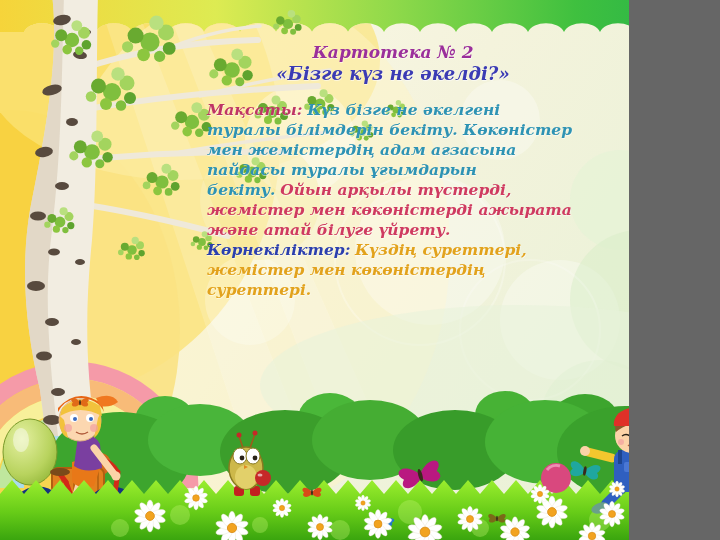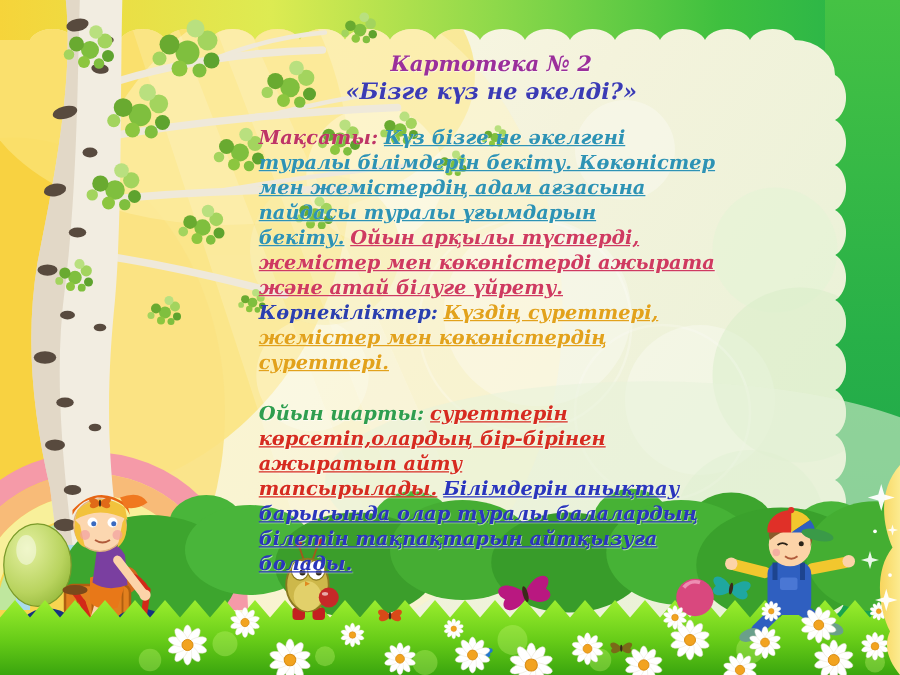--- a/index.html
+++ b/index.html
@@ -1,34 +1,34 @@
 <!DOCTYPE html>
 <html style="--c-title_purple: #9b2f9b; --c-subtitle_blue: #3b3bb4; --c-goal_label: #bf3565; --c-body_teal: #2e93b4; --c-body_crimson: #cf3a60; --c-visuals_label: #2b3fae; --c-body_orange: #e2a21c; --c-game_label: #2f9e4f; --c-body_red: #d62b20; --c-body_blue: #2a35bd; --c-frame_green: #2eb93c; --c-frame_yellow: #f6d43a; --c-grass_green: #7ed321; --c-rainbow_pink: #f59aa8;"><head>
 <meta charset="utf-8">
 <style>
   html,body{margin:0;padding:0;background:#666;}
   .stage{
-    position:relative;width:720px;height:540px;overflow:hidden;
+    position:relative;width:629px;height:540px;overflow:hidden;
     font-family:"DejaVu Serif","Liberation Serif",serif;
     background:#f7f3e2;
   }
   .stage svg.bg{position:absolute;left:0;top:0;}
   .text-layer{
     position:absolute;left:207px;top:42px;width:372px;
     font-style:italic;font-weight:bold;
     font-size:15.5px;line-height:20px;
     text-shadow:0.5px 0.5px 0 rgba(255,255,255,.55);
   }
   .title-block{text-align:center;margin:0 0 16px 0;}
   .title-line1{color:var(--c-title_purple,#9b2f9b);font-size:17px;line-height:21px;}
   .title-line2{color:var(--c-subtitle_blue,#3b3bb4);font-size:18px;line-height:21px;}
   .para{margin:0 0 0 0;}
   .para + .para{}
   .para.game{margin-top:21px;}
-  .seg + .seg{margin-left:.3em;text-decoration:underline;}
+  .seg + .seg{margin-left:.3em;}
   .goal-label{color:var(--c-goal_label,#bf3565);}
   .body-teal{color:var(--c-body_teal,#2e93b4);}
   .body-crimson{color:var(--c-body_crimson,#cf3a60);}
   .visuals-label{color:var(--c-visuals_label,#2b3fae);}
   .body-orange{color:var(--c-body_orange,#e2a21c);}
   .game-label{color:var(--c-game_label,#2f9e4f);}
   .body-red{color:var(--c-body_red,#d62b20);}
   .body-blue{color:var(--c-body_blue,#2a35bd);}
 </style>
 </head>
@@ -379,16 +379,15 @@
 <div class="text-layer">
   <div class="title-block">
     <div class="title-line1">Картотека № 2</div>
     <div class="title-line2">«Бізге күз не әкелді?»</div>
   </div>
 
   <p class="para goal"><span class="seg goal-label">Мақсаты:</span><span class="seg body-teal">Күз бізге не әкелгені туралы білімдерін бекіту. Көкөністер мен жемістердің адам ағзасына пайдасы туралы ұғымдарын бекіту.</span><span class="seg body-crimson">Ойын арқылы түстерді, жемістер мен көкөністерді ажырата және атай білуге үйрету.</span></p>
 
   <p class="para visuals"><span class="seg visuals-label">Көрнекіліктер:</span><span class="seg body-orange">Күздің суреттері,  жемістер мен көкөністердің суреттері.</span></p>
 
-  <p class="para game"><span class="seg game-label">Ойын шарты:</span><span class="seg body-red">суреттерін көрсетіп,олардың бір-бірінен ажыратып айту тапсырылады.</span><span class="seg body-blue">Білімдерін анықтау барысында олар туралы балалардың білетін тақпақтарын айтқызуға болады.</span></p>
 </div>
 
 </div>
 
 </body></html>

